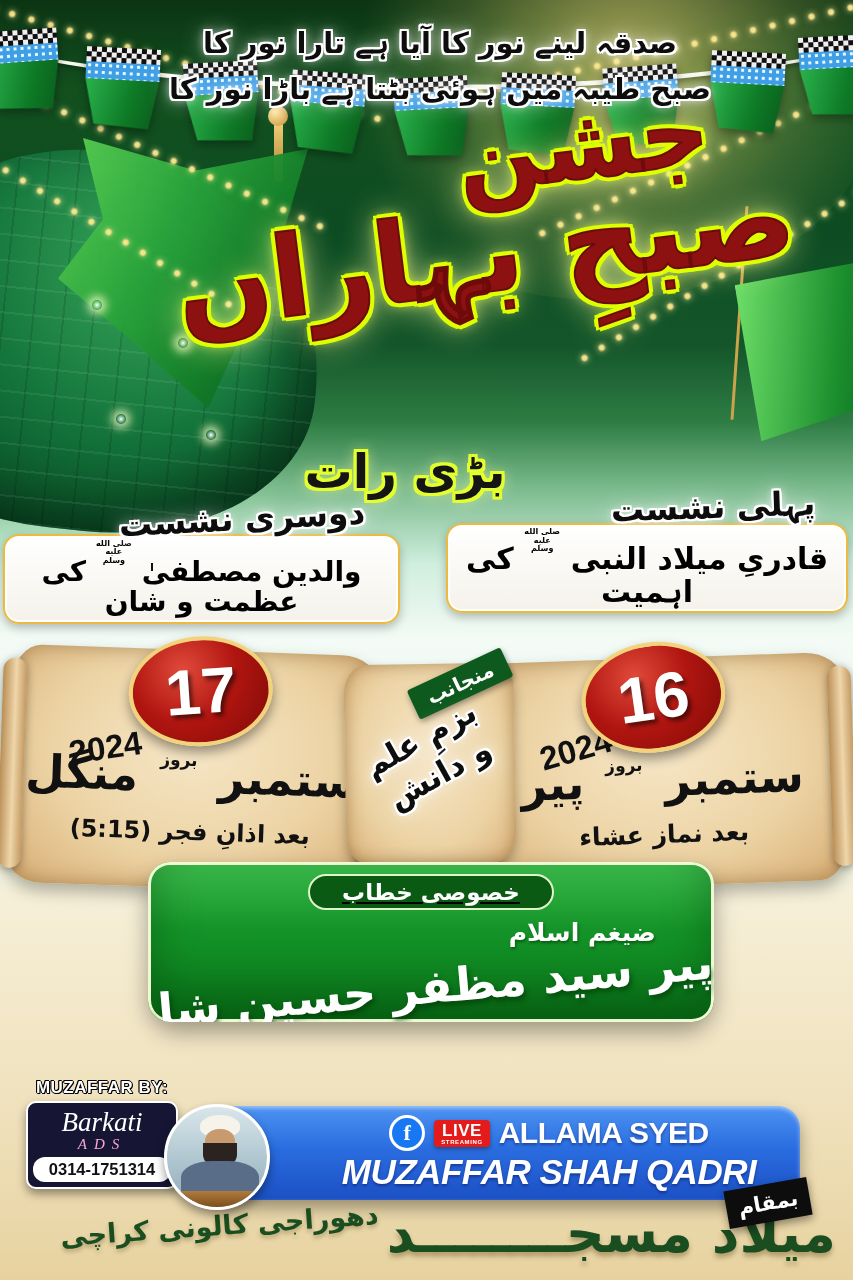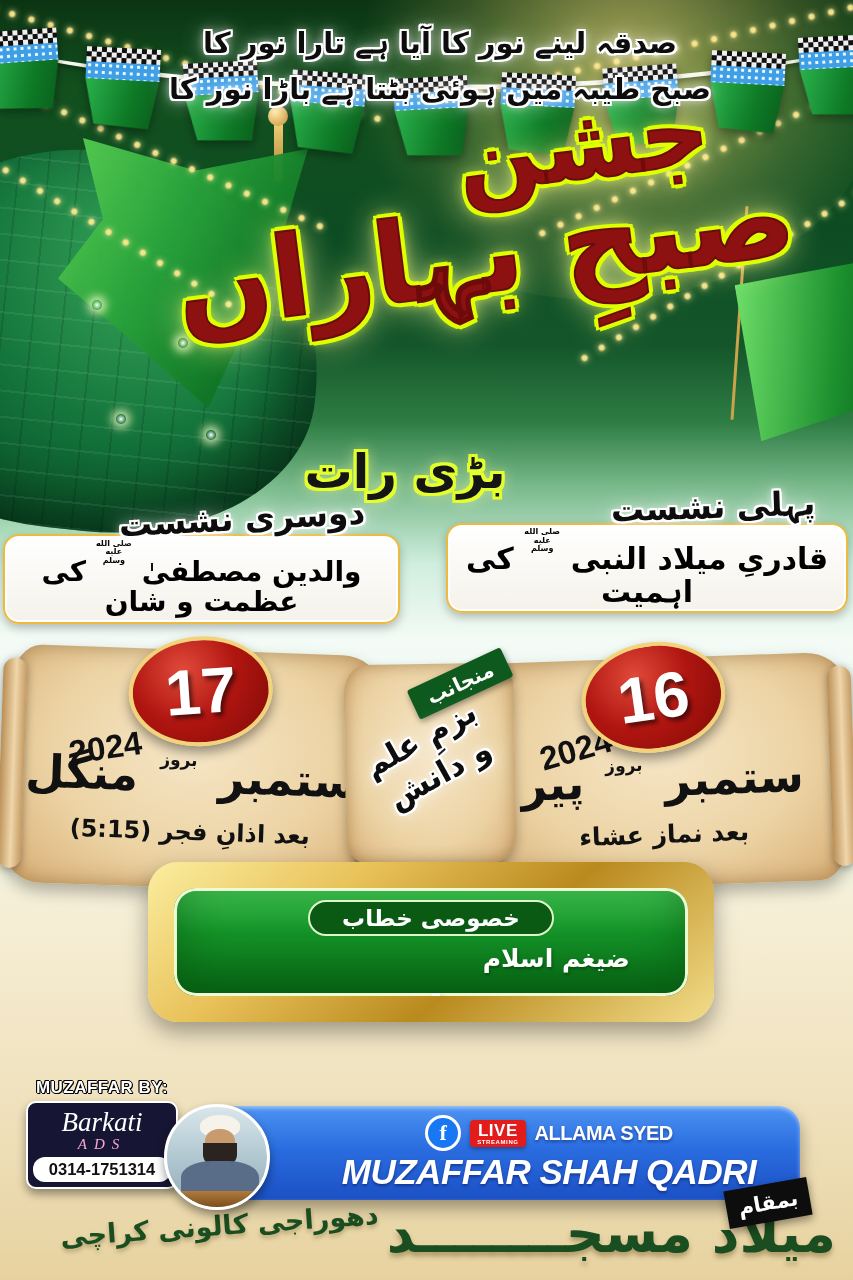--- a/index.html
+++ b/index.html
@@ -101,23 +101,23 @@
 
   .cscroll{top:664px;left:345px;width:170px;height:200px;z-index:4;transform:rotate(-1deg);
     background:radial-gradient(ellipse at 50% 45%, #f6e6c6 0%, #ecd3a4 60%, #dcb57e 95%);
     border-radius:22px 28px 24px 26px / 30px 24px 32px 26px;
     box-shadow:inset 0 0 16px rgba(120,80,30,.5), 0 6px 12px rgba(0,0,0,.28);}
   .otag{position:absolute;top:4px;right:2px;transform:rotate(-24deg);background:#0e5a1e;color:#fff;
     padding:4px 16px;font-size:20px;font-weight:700;border-radius:3px;box-shadow:0 3px 6px rgba(0,0,0,.4);}
   .oname{position:absolute;top:52px;left:0;right:0;text-align:center;transform:rotate(-28deg);
     font-size:31px;font-weight:700;line-height:1.3;}
 
-  .gpanel-outer{top:862px;left:148px;width:566px;height:160px;padding:26px;border-radius:30px;z-index:5;
+  .gpanel-outer{top:862px;left:148px;width:566px;height:160px;padding:0;border-radius:30px;z-index:5;
     background:linear-gradient(140deg,#fbeea0 0%,#e9c25a 30%,#b98a1e 60%,#f3dd8a 100%);
-    box-shadow:0 10px 22px rgba(0,0,0,.35);}
+    box-shadow:0 10px 22px rgba(0,0,0,.35);text-decoration:underline;}
   .gpanel{position:relative;width:100%;height:100%;border-radius:22px;overflow:hidden;
     background:linear-gradient(180deg,#3cbb4c 0%,#149428 42%,#0a7c1c 100%);
     box-shadow:inset 0 0 0 3px #eefad2, inset 0 -28px 50px rgba(0,40,0,.4);}
   .gp-tag{margin:12px auto 0;width:max-content;padding:3px 32px;background:#0a5a14;color:#fff;
     border:2px solid #dff7c8;border-radius:22px;font-size:23px;font-weight:700;}
   .gp-hon{position:absolute;top:56px;right:58px;color:#fff;font-size:25px;font-weight:700;
     text-shadow:1px 2px 3px rgba(0,60,0,.6);}
   .gp-name{position:absolute;top:98px;left:0;right:0;text-align:center;color:#fff;font-size:46px;font-weight:700;
     white-space:nowrap;transform:rotate(-5deg);text-shadow:2px 4px 5px rgba(0,50,0,.55);}
 
@@ -136,21 +136,21 @@
     box-shadow:0 8px 16px rgba(0,0,0,.35), inset 0 2px 4px rgba(255,255,255,.5);
     font-family:"Liberation Sans",sans-serif;color:#fff;padding:9px 10px 6px 96px;text-align:center;}
   .bar-r1{display:flex;align-items:center;justify-content:center;gap:9px;}
   .fb{width:36px;height:36px;border-radius:50%;background:#fff;display:flex;align-items:center;justify-content:center;flex:0 0 auto;}
   .fb-in{width:30px;height:30px;border-radius:50%;background:#1877f2;display:flex;align-items:center;justify-content:center;}
   .fb-f{color:#fff;font-weight:700;font-size:22px;font-family:"Liberation Serif",serif;}
   .livebadge{background:#e31b1b;border-radius:4px;padding:2px 7px;line-height:1;flex:0 0 auto;
     display:flex;flex-direction:column;align-items:center;box-shadow:0 2px 4px rgba(0,0,0,.35);}
   .lv1{font-size:17px;font-weight:700;letter-spacing:.5px;}
   .lv2{font-size:6px;font-weight:700;letter-spacing:.6px;}
-  .bar-l1{font-size:20px;font-weight:700;letter-spacing:-.5px;text-shadow:0 2px 3px rgba(0,0,60,.4);}
+  .bar-l1{font-size:30px;font-weight:700;letter-spacing:-.5px;text-shadow:0 2px 3px rgba(0,0,60,.4);}
   .bar-l2{font-size:35px;font-weight:700;letter-spacing:-.5px;margin-top:1px;text-shadow:0 2px 3px rgba(0,0,60,.4);font-style:italic;}
 
   .avatar{top:1104px;left:164px;width:106px;height:106px;border-radius:50%;z-index:6;overflow:hidden;
     border:3px solid #fff;box-shadow:0 5px 10px rgba(0,0,0,.4);
     background:linear-gradient(180deg,#d9e6ea 0%,#a9c2cc 60%,#8fa8b4 100%);}
   .av-turban{position:absolute;left:33px;top:8px;width:40px;height:22px;border-radius:50% 50% 40% 40%;background:#f6f3ea;}
   .av-face{position:absolute;left:38px;top:22px;width:30px;height:26px;border-radius:46%;background:#c79b6e;}
   .av-beard{position:absolute;left:36px;top:36px;width:34px;height:24px;border-radius:0 0 50% 50%;background:#2a2320;}
   .av-robe{position:absolute;left:14px;top:54px;width:78px;height:40px;border-radius:40% 40% 0 0;background:#5a6d88;}
   .av-desk{position:absolute;left:8px;bottom:0;width:90px;height:16px;background:linear-gradient(#b07a3a,#7d4f1e);}

